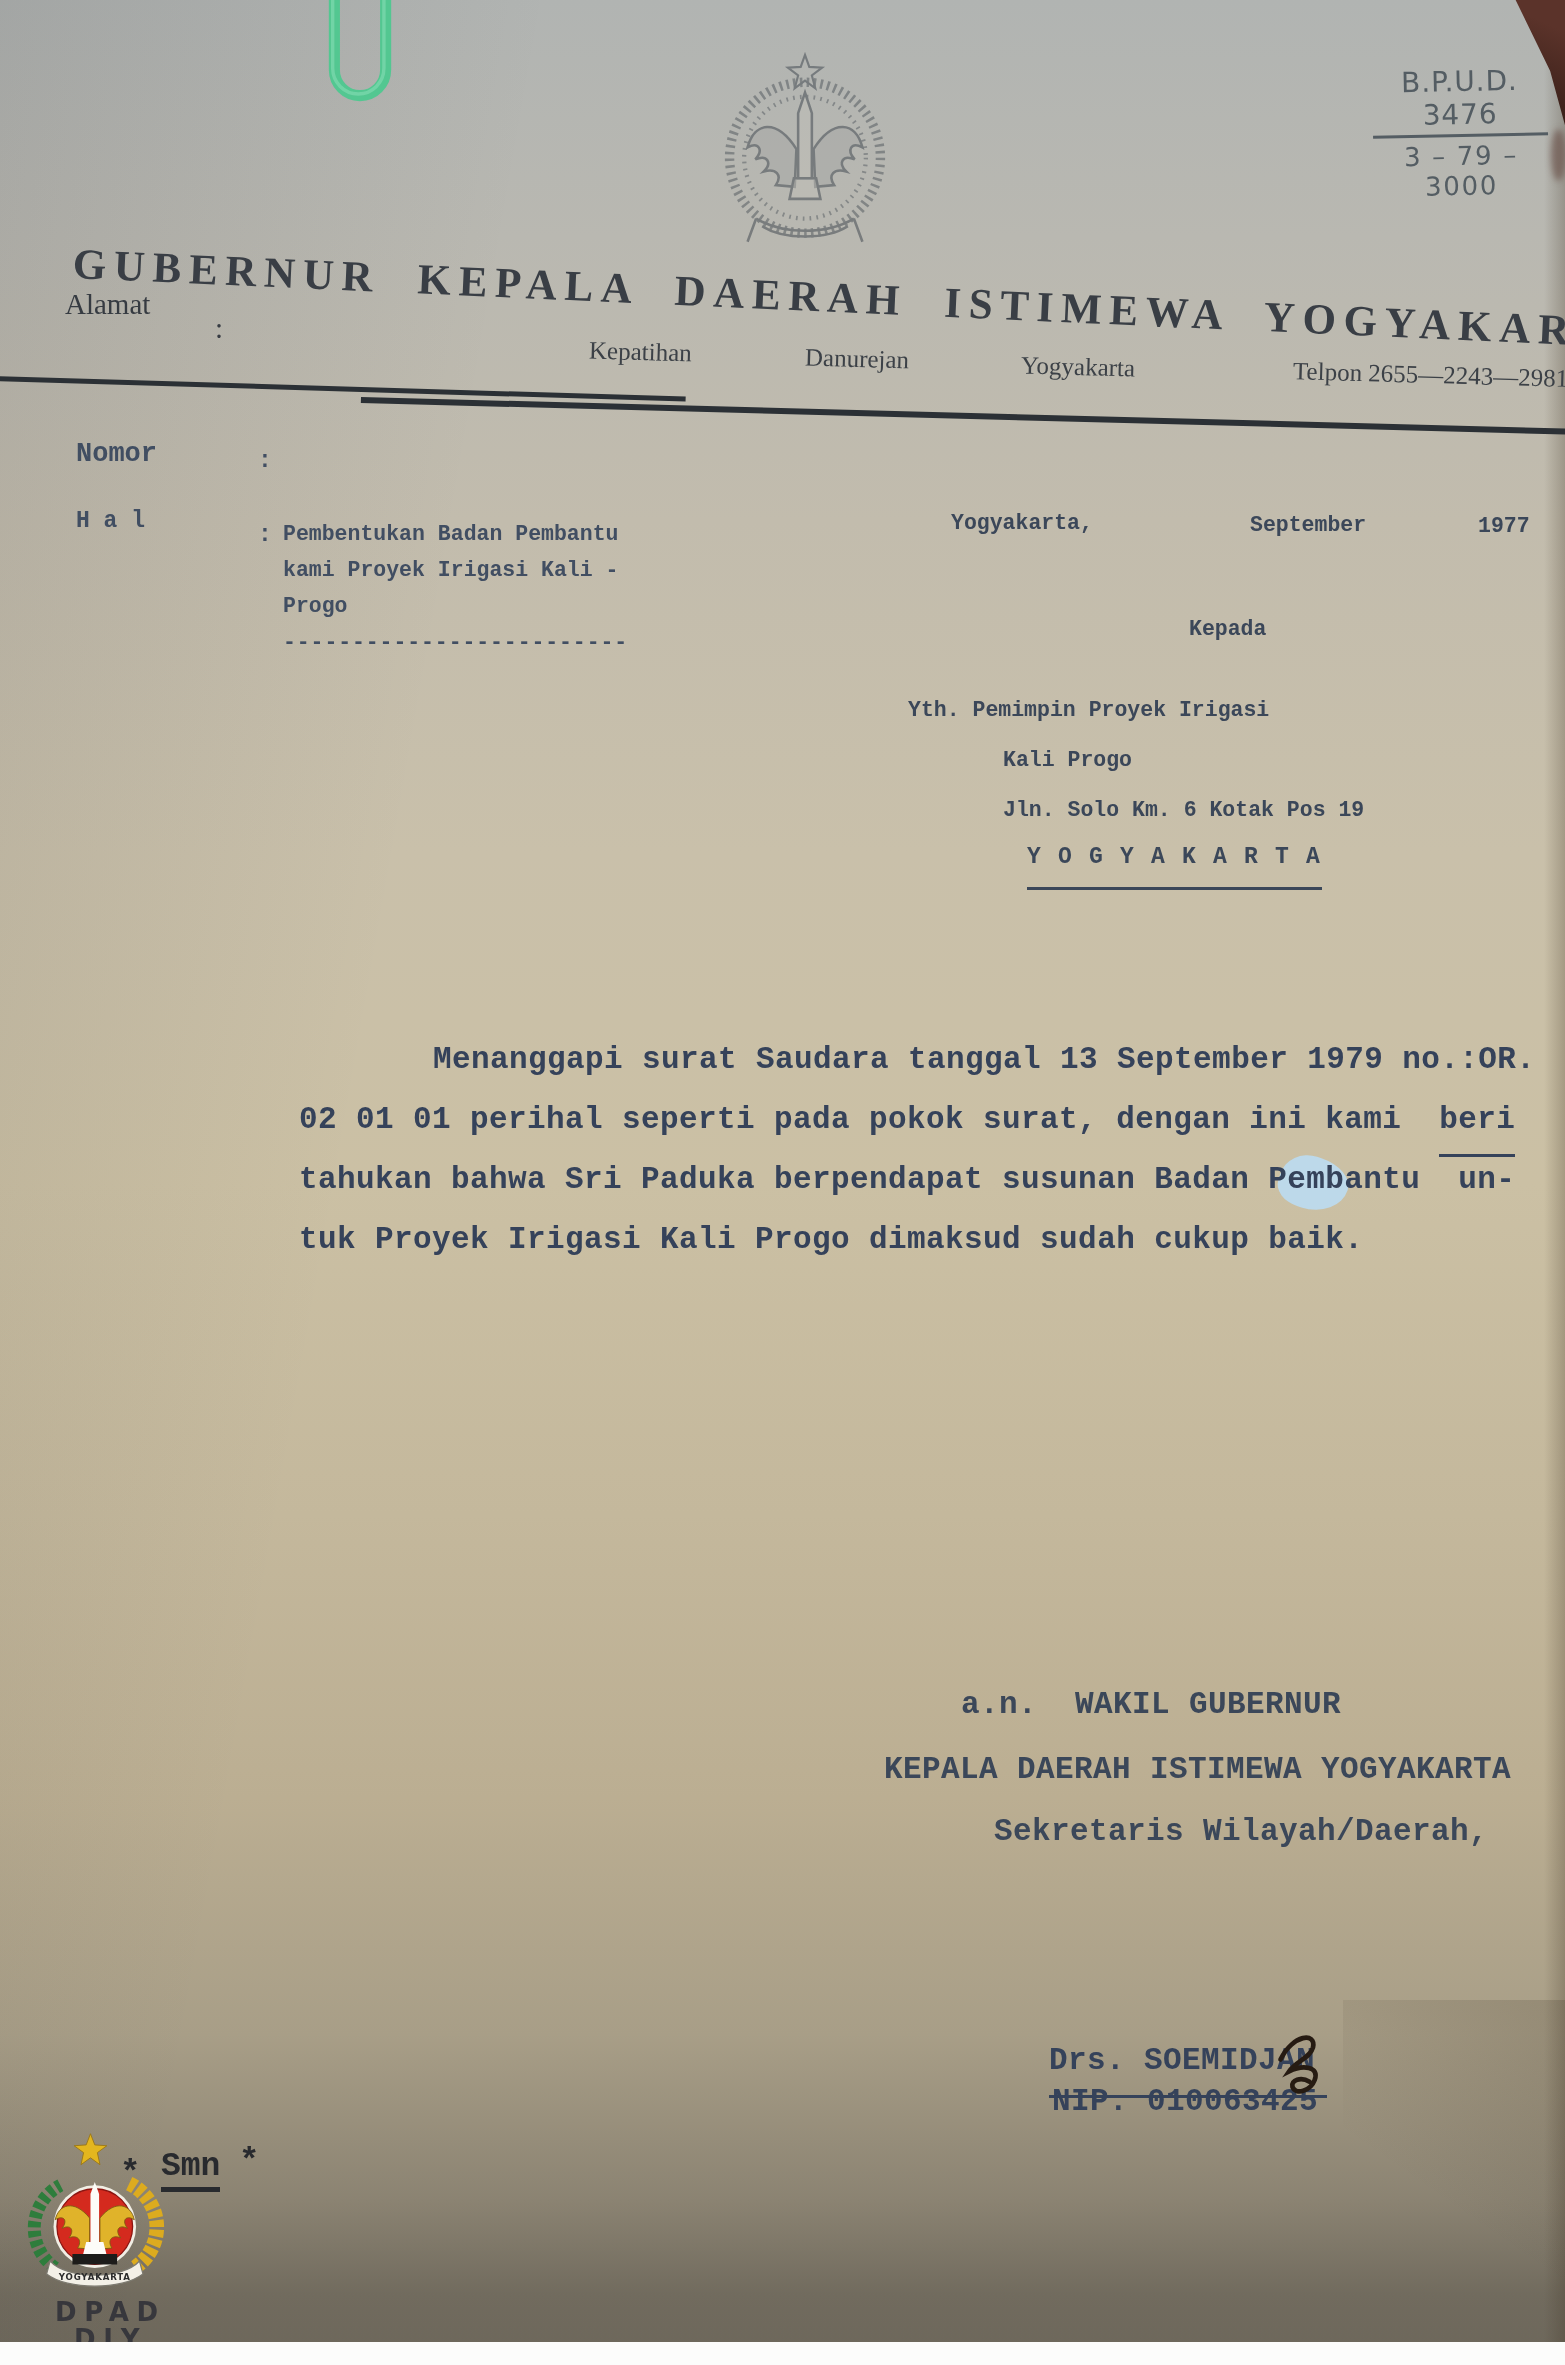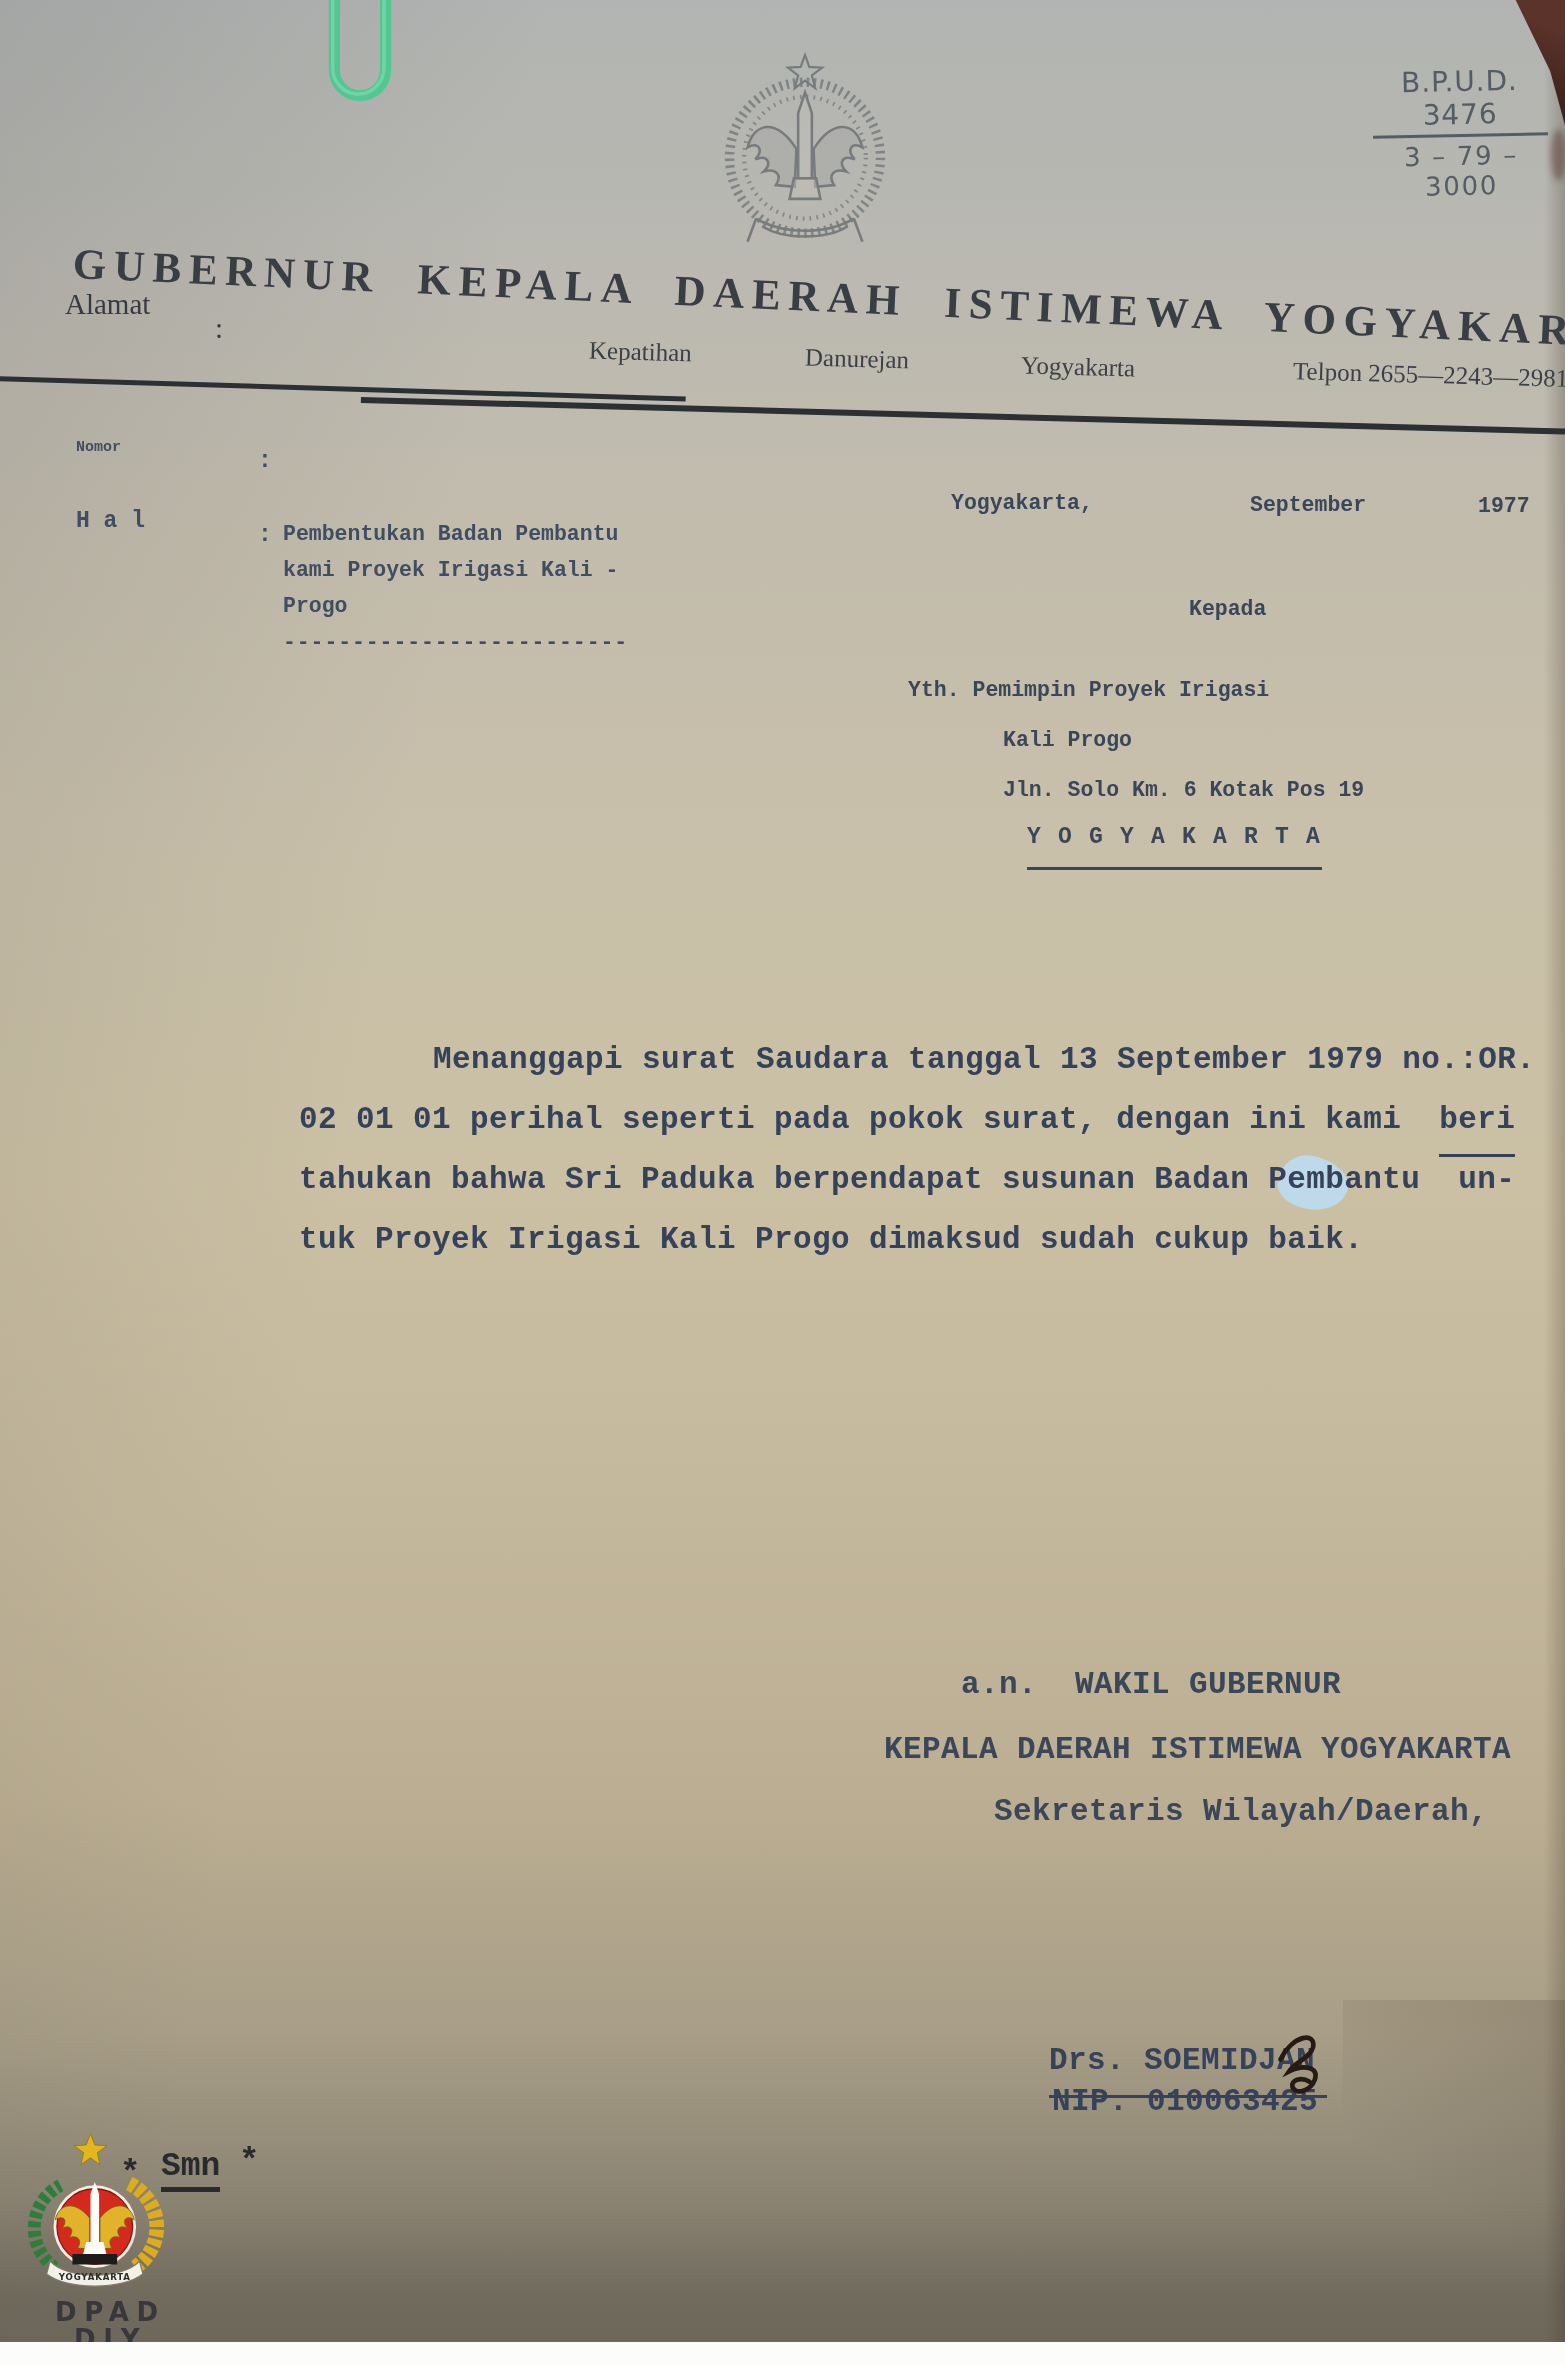--- a/index.html
+++ b/index.html
@@ -22,21 +22,21 @@
     background:linear-gradient(205deg,#5b332a 20%,#311b15 90%);}
   .corner-smudge{position:absolute;top:129px;right:0;width:15.5px;height:52px;border-radius:50%;
     background:rgba(80,45,35,.45);filter:blur(3.4px);}
   .bottom-white{position:absolute;left:0;bottom:0;width:100%;height:24px;background:#fcfcfb;}
 
   
   .t{position:absolute;white-space:pre;font-family:"Liberation Mono", monospace;font-weight:bold;}
   .small{font-size:21.5px;letter-spacing:0;}
   .body{font-size:31px;letter-spacing:0.4px;}
   .ink1{color:#414e62;}
-  .ink2{color:#3b4759;}
+  .ink2{color:#3b4759;margin-top:20px;}
   .ink3{color:#35425a;}
   .serif{position:absolute;font-family:"Liberation Serif", serif;color:#363b42;}
   .rule{position:absolute;background:#2b3035;transform-origin:left top;}
   .u{border-bottom:3.4px solid currentColor;padding-bottom:17px;}
 
   .stamp{position:absolute;left:1366px;top:65px;width:189px;text-align:center;
     font-family:"DejaVu Sans", sans-serif;color:#545d63;transform:rotate(-1.2deg);}
   .stamp .l1{font-size:28px;letter-spacing:0.9px;}
   .stamp .bar{height:2.6px;background:#545d63;margin:3.4px 6.9px 4.3px 6.9px;}
   .stamp .l2{font-size:26px;letter-spacing:1.7px;}
@@ -94,21 +94,21 @@
   <div class="lh-title">GUBERNUR KEPALA DAERAH ISTIMEWA YOGYAKARTA</div>
   <div class="serif" style="left:65px;top:288px;font-size:29px;">Alamat</div>
   <div class="serif" style="left:215px;top:312px;font-size:29px;">:</div>
   <div class="addr" style="left:589px;top:338px;transform:rotate(1.6deg);">Kepatihan</div>
   <div class="addr" style="left:805px;top:345px;transform:rotate(1.6deg);">Danurejan</div>
   <div class="addr" style="left:1021px;top:353px;transform:rotate(1.6deg);">Yogyakarta</div>
   <div class="addr" style="left:1293px;top:361px;transform:rotate(1.6deg);white-space:pre;">Telpon 2655—2243—2981</div>
   <div class="rule" style="left:-8.6px;top:376px;width:695px;height:5.2px;transform:rotate(1.7deg);"></div>
   <div class="rule" style="left:361px;top:397px;width:1219px;height:6px;transform:rotate(1.5deg);"></div>
 
-  <div class="t small ink1" style="left:76px;top:439px;font-size:15px;">Nomor</div>
+  <div class="t small ink1" style="left:76px;top:439px;font-size:27px;">Nomor</div>
   <div class="t small ink1" style="left:258px;top:448px;font-size:23px;">:</div>
   <div class="t small ink1" style="left:76px;top:508px;font-size:23px;">H a l</div>
   <div class="t small ink1" style="left:258px;top:522px;font-size:23px;">:</div>
   <div class="t small ink1" style="left:283px;top:522px;">Pembentukan Badan Pembantu</div>
   <div class="t small ink1" style="left:283px;top:558px;">kami Proyek Irigasi Kali -</div>
   <div class="t small ink1" style="left:283px;top:594px;">Progo</div>
   <div class="t small ink1" style="left:283px;top:630px;letter-spacing:0.9px;">-------------------------</div>
 
   <div class="t small ink2" style="left:951px;top:491px;">Yogyakarta,</div>
   <div class="t small ink2" style="left:1250px;top:493px;">September</div>

